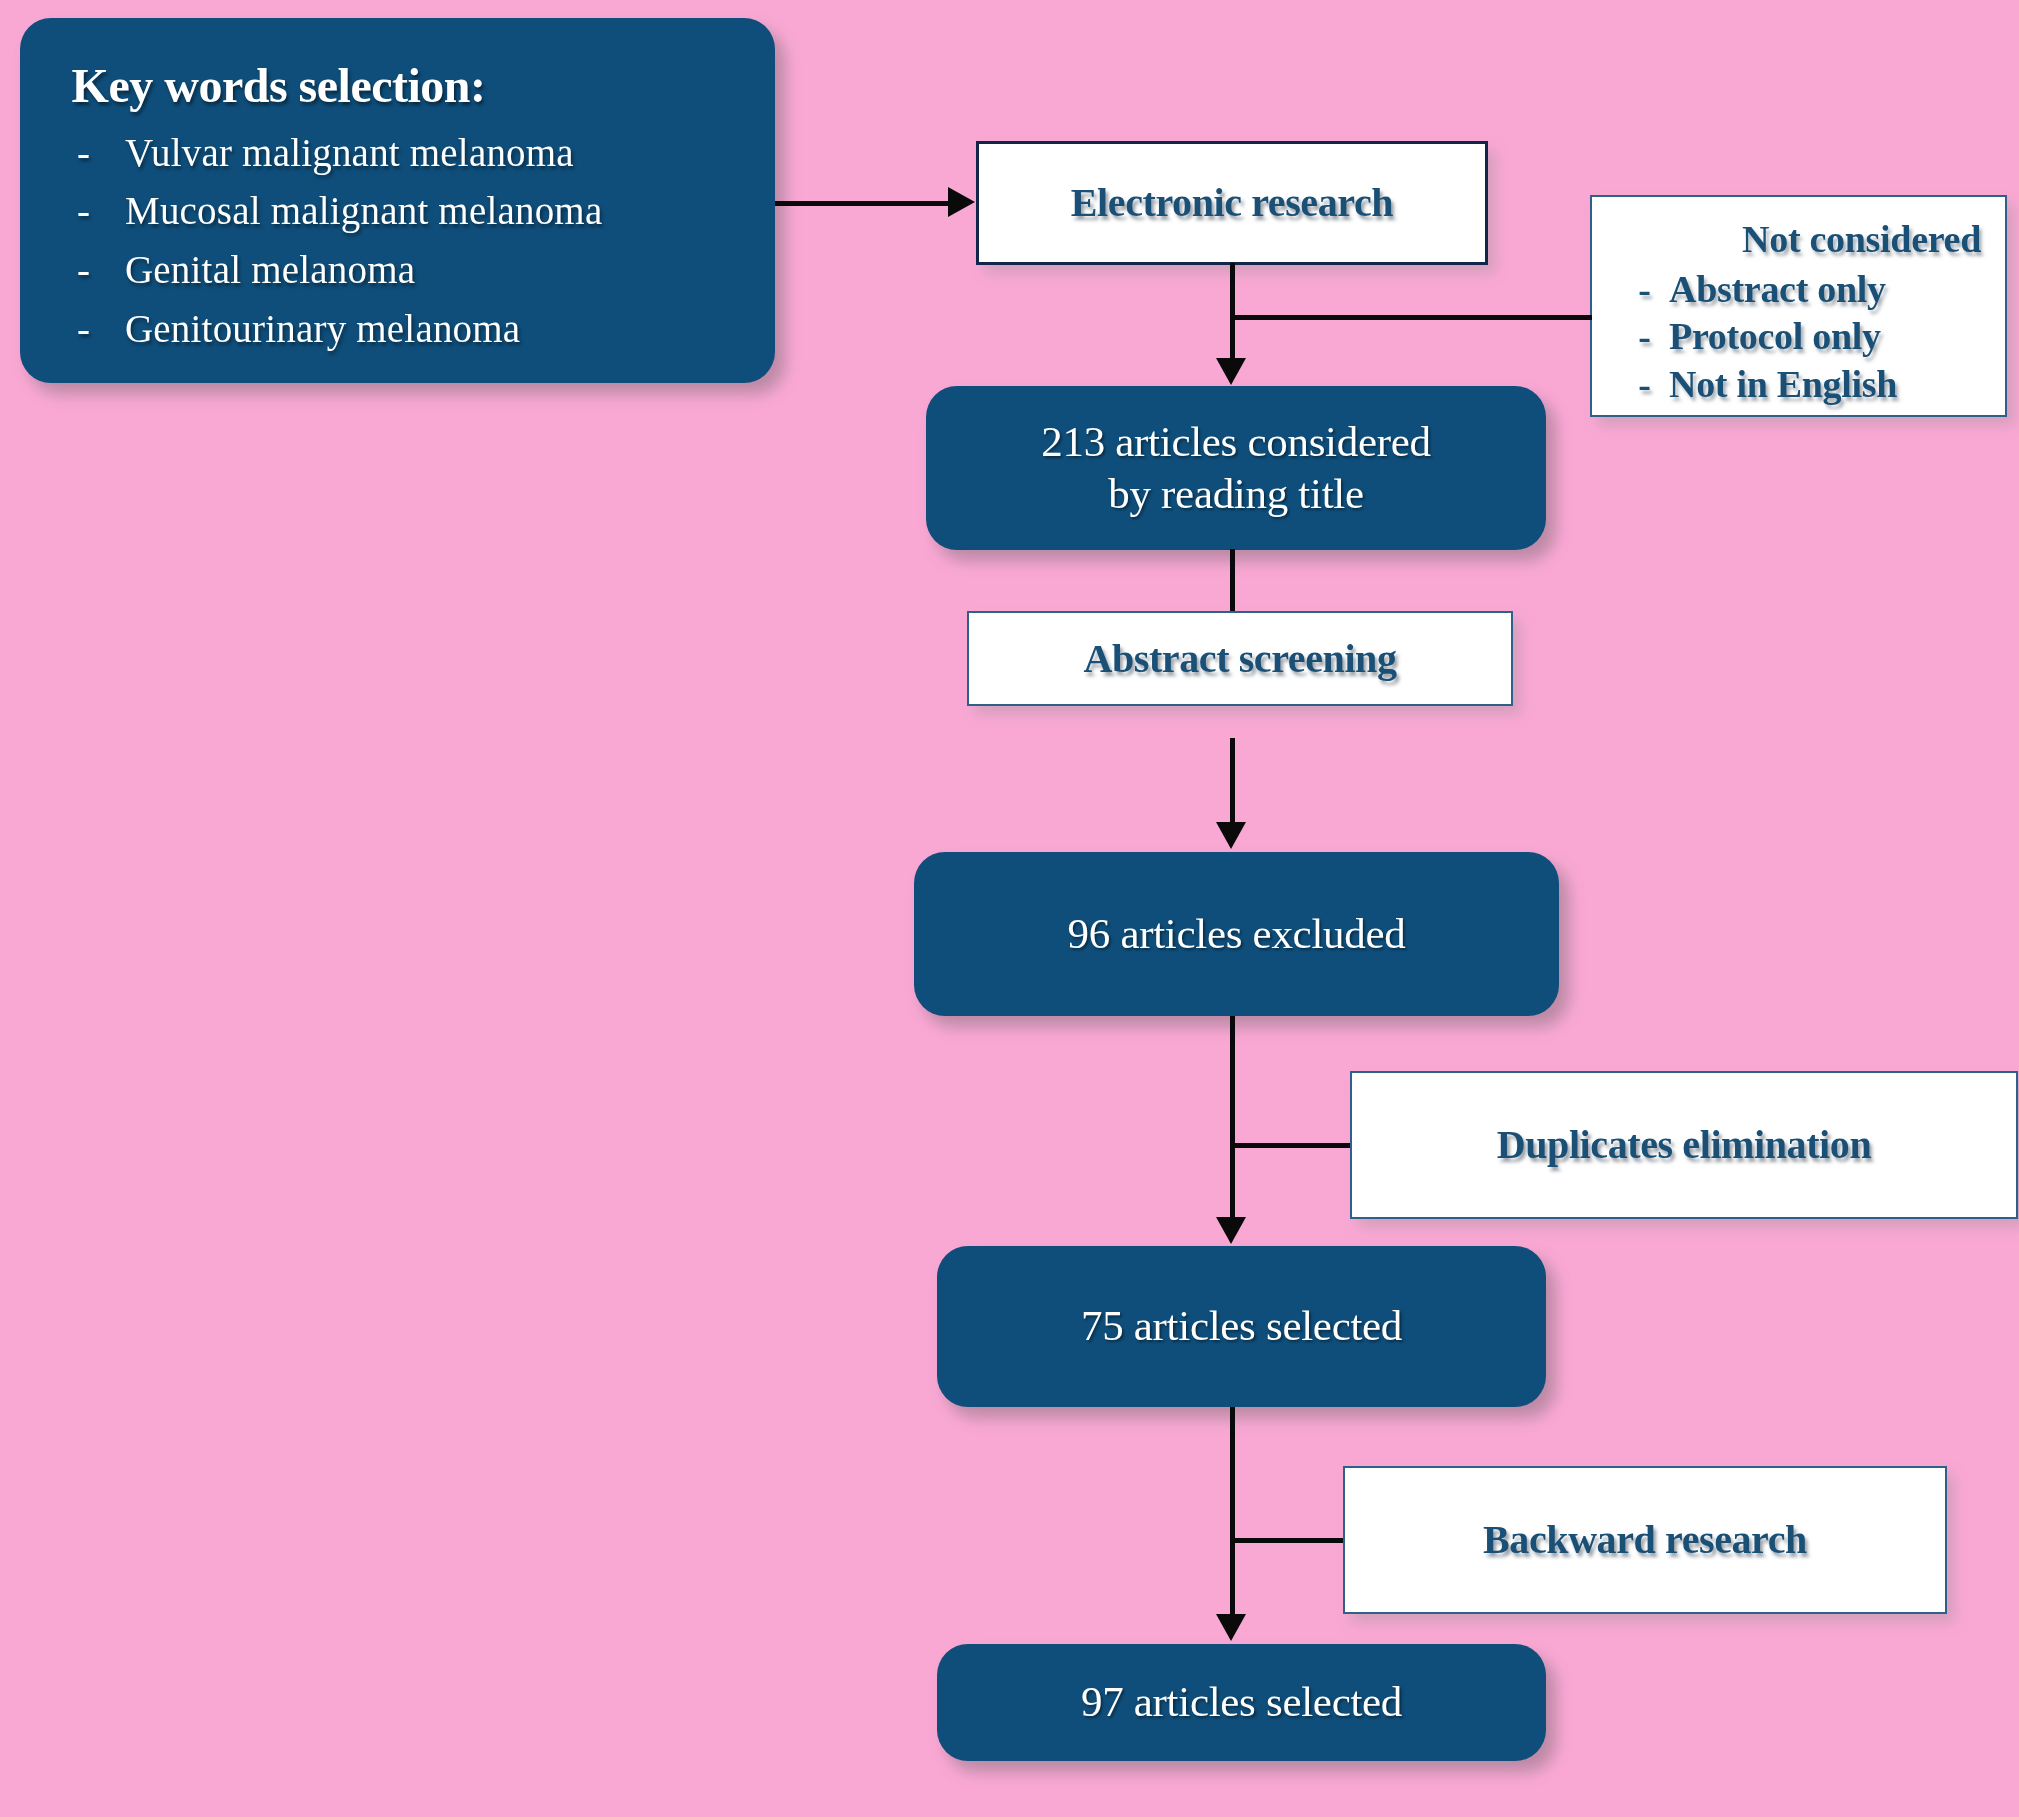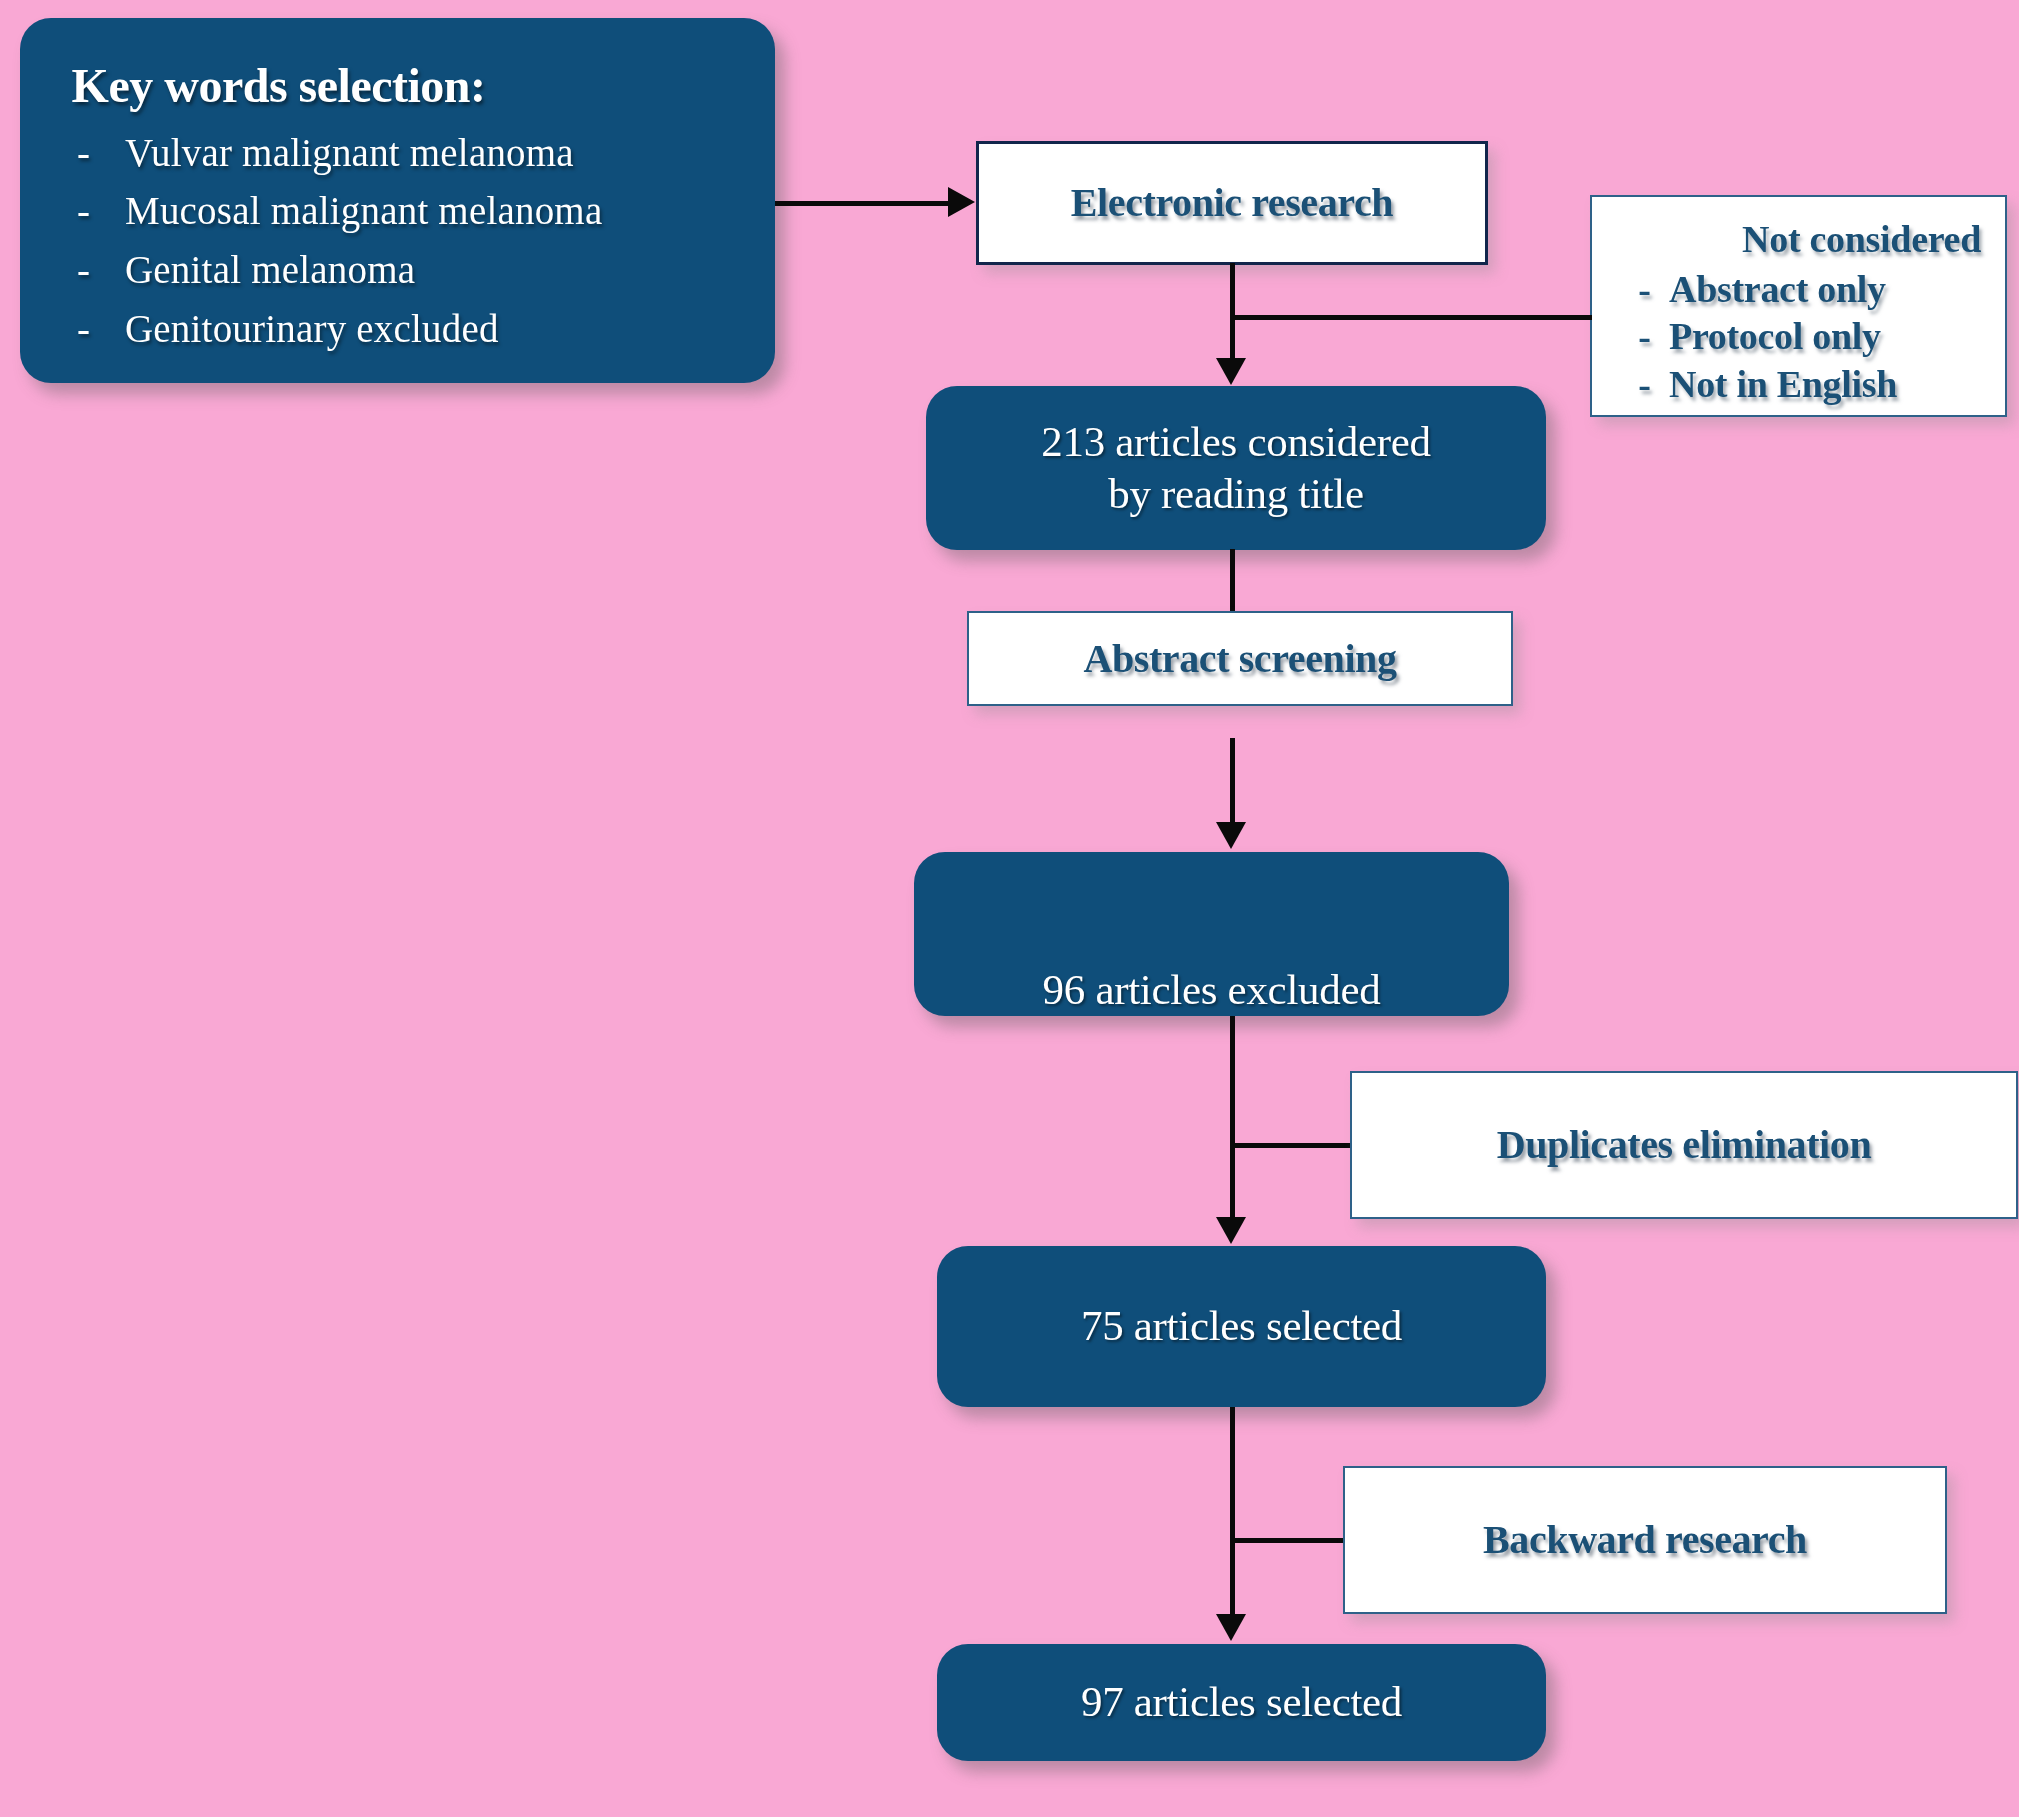--- a/index.html
+++ b/index.html
@@ -96,21 +96,21 @@
     padding-left: 20px;
     box-sizing: border-box;
   }
 
   
   #electronic-research-node { left: 976px; top: 141px;  width: 512px; height: 124px; }
   #not-considered-node      { left: 1590px; top: 195px;  width: 417px; height: 222px;
                               display: block; padding: 20px 24px; }
   #considered-213-node      { left: 926px; top: 386px;  width: 620px; height: 164px; }
   #abstract-screening-node  { left: 967px; top: 611px;  width: 546px; height: 95px; }
-  #excluded-96-node         { left: 914px; top: 852px;  width: 595px; height: 164px; align-items: flex-end; }
+  #excluded-96-node         { left: 914px; top: 852px;  width: 645px; height: 164px; }
   #duplicates-node          { left: 1350px; top: 1071px; width: 668px; height: 148px; }
   #selected-75-node         { left: 937px; top: 1246px; width: 609px; height: 161px; }
   #backward-research-node   { left: 1343px; top: 1466px; width: 604px; height: 148px; }
   #selected-97-node         { left: 937px; top: 1644px; width: 609px; height: 117px; }
 
   
   #not-considered-title {
     color: #1B5076;
     font-size: 38px;
     font-weight: bold;
@@ -178,21 +178,21 @@
       <div class="kw-row">
         <span class="kw-dash">-</span>
         <span>Mucosal  malignant  melanoma</span>
       </div>
       <div class="kw-row">
         <span class="kw-dash">-</span>
         <span>Genital  melanoma</span>
       </div>
       <div class="kw-row">
         <span class="kw-dash">-</span>
-        <span>Genitourinary  excluded</span>
+        <span>Genitourinary  melanoma</span>
       </div>
     </div>
   </div>
 
   <div class="hline" style="left:775px; top:201px; width:175px;"></div>
   <div class="arrow-right" style="left:948px; top:187px;"></div>
 
   <div class="node outlined thick" id="electronic-research-node">
     <span class="txt">Electronic research</span>
   </div>

